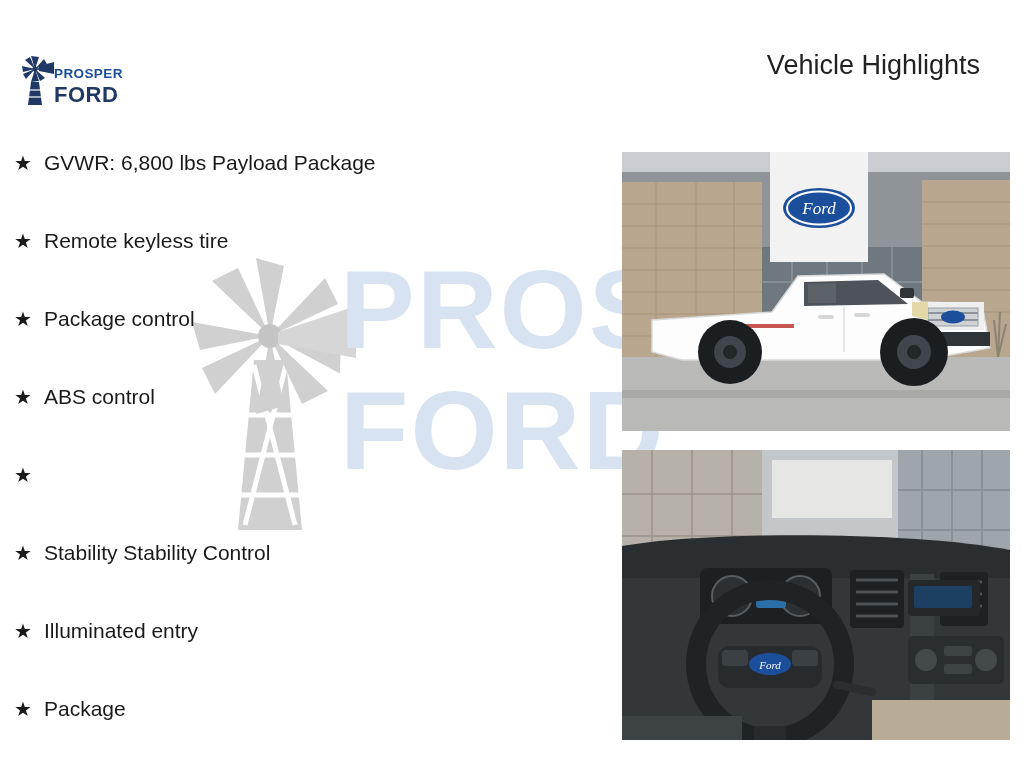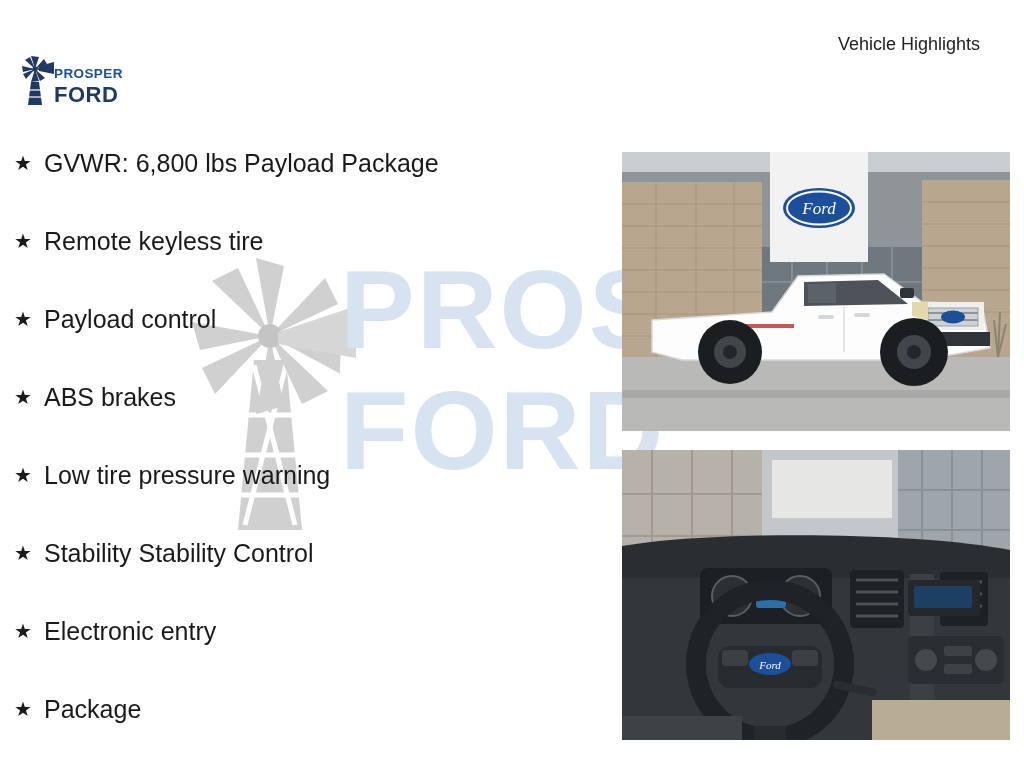--- a/index.html
+++ b/index.html
@@ -54,22 +54,22 @@
     width: 130px;
     height: 52px;
     z-index: 4;
   }
   .logo svg { display: block; }
 
   
   .slide-title {
     position: absolute;
     right: 44px;
-    top: 34px;
-    font-size: 18px;
+    top: 50px;
+    font-size: 27px;
     color: #222222;
     z-index: 4;
     white-space: nowrap;
   }
 
   
   .bullets {
     position: absolute;
     left: 14px;
     top: 148px;
@@ -83,21 +83,21 @@
   }
   .bullet-star {
     width: 30px;
     flex: 0 0 30px;
     font-size: 20px;
     line-height: 30px;
     color: #1a1a1a;
     text-align: left;
   }
   .bullet-text {
-    font-size: 25px;
+    font-size: 21px;
     line-height: 30px;
     color: #1a1a1a;
     white-space: nowrap;
   }
 
   
   .photo {
     position: absolute;
     overflow: hidden;
     z-index: 3;
@@ -194,37 +194,36 @@
     <div class="bullet-row">
       <span class="bullet-star">★</span>
       <span class="bullet-text">GVWR: 6,800 lbs Payload Package</span>
     </div>
     <div class="bullet-row">
       <span class="bullet-star">★</span>
       <span class="bullet-text">Remote keyless tire</span>
     </div>
     <div class="bullet-row">
       <span class="bullet-star">★</span>
-      <span class="bullet-text">Payload control</span>
-    </div>
-    <div class="bullet-row">
-      <span class="bullet-star">★</span>
-      <span class="bullet-text">ABS brakes</span>
-    </div>
-    <div class="bullet-row">
-      <span class="bullet-star">★</span>
-      <span class="bullet-text">Low tire pressure warning</span>
+      <span class="bullet-text">Package control</span>
+    </div>
+    <div class="bullet-row">
+      <span class="bullet-star">★</span>
+      <span class="bullet-text">ABS control</span>
+    </div>
+    <div class="bullet-row">
+      <span class="bullet-star">★</span>
     </div>
     <div class="bullet-row">
       <span class="bullet-star">★</span>
       <span class="bullet-text">Stability Stability Control</span>
     </div>
     <div class="bullet-row">
       <span class="bullet-star">★</span>
-      <span class="bullet-text">Electronic entry</span>
+      <span class="bullet-text">Illuminated entry</span>
     </div>
     <div class="bullet-row">
       <span class="bullet-star">★</span>
       <span class="bullet-text">Package</span>
     </div>
   </div>
 
   <div class="photo" id="photo-exterior">
     <svg viewBox="0 0 388 279" xmlns="http://www.w3.org/2000/svg">
 

